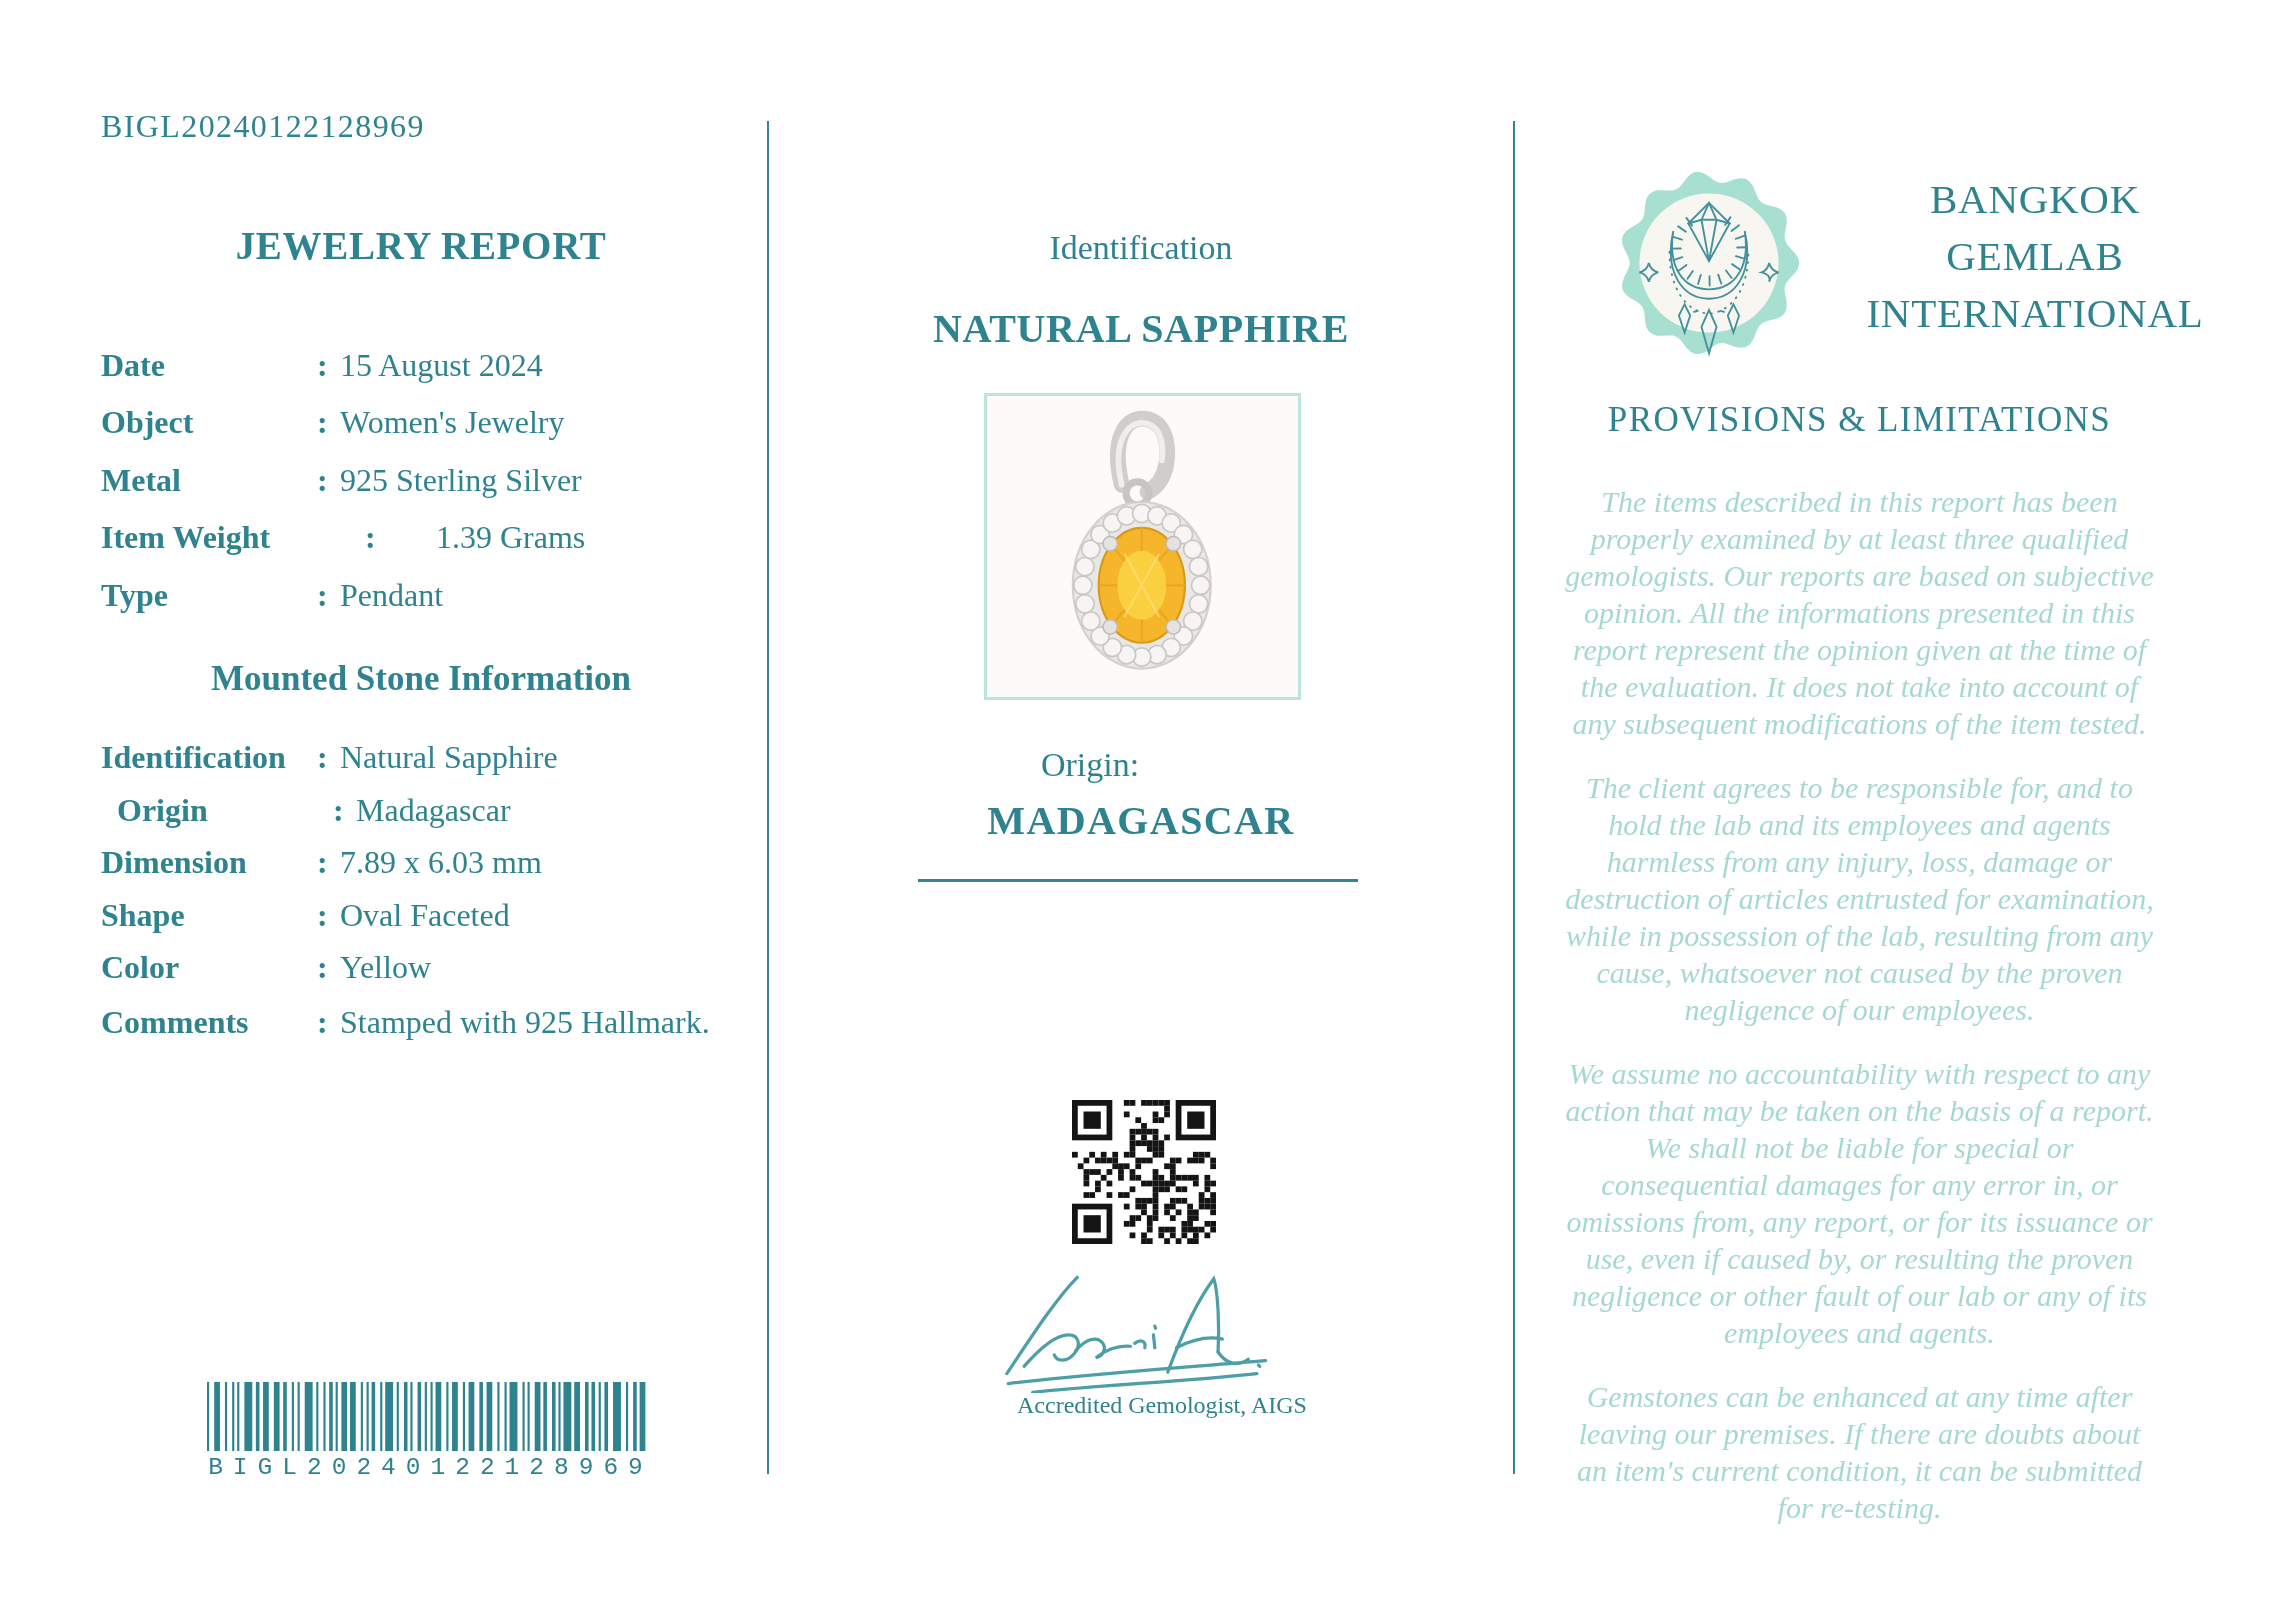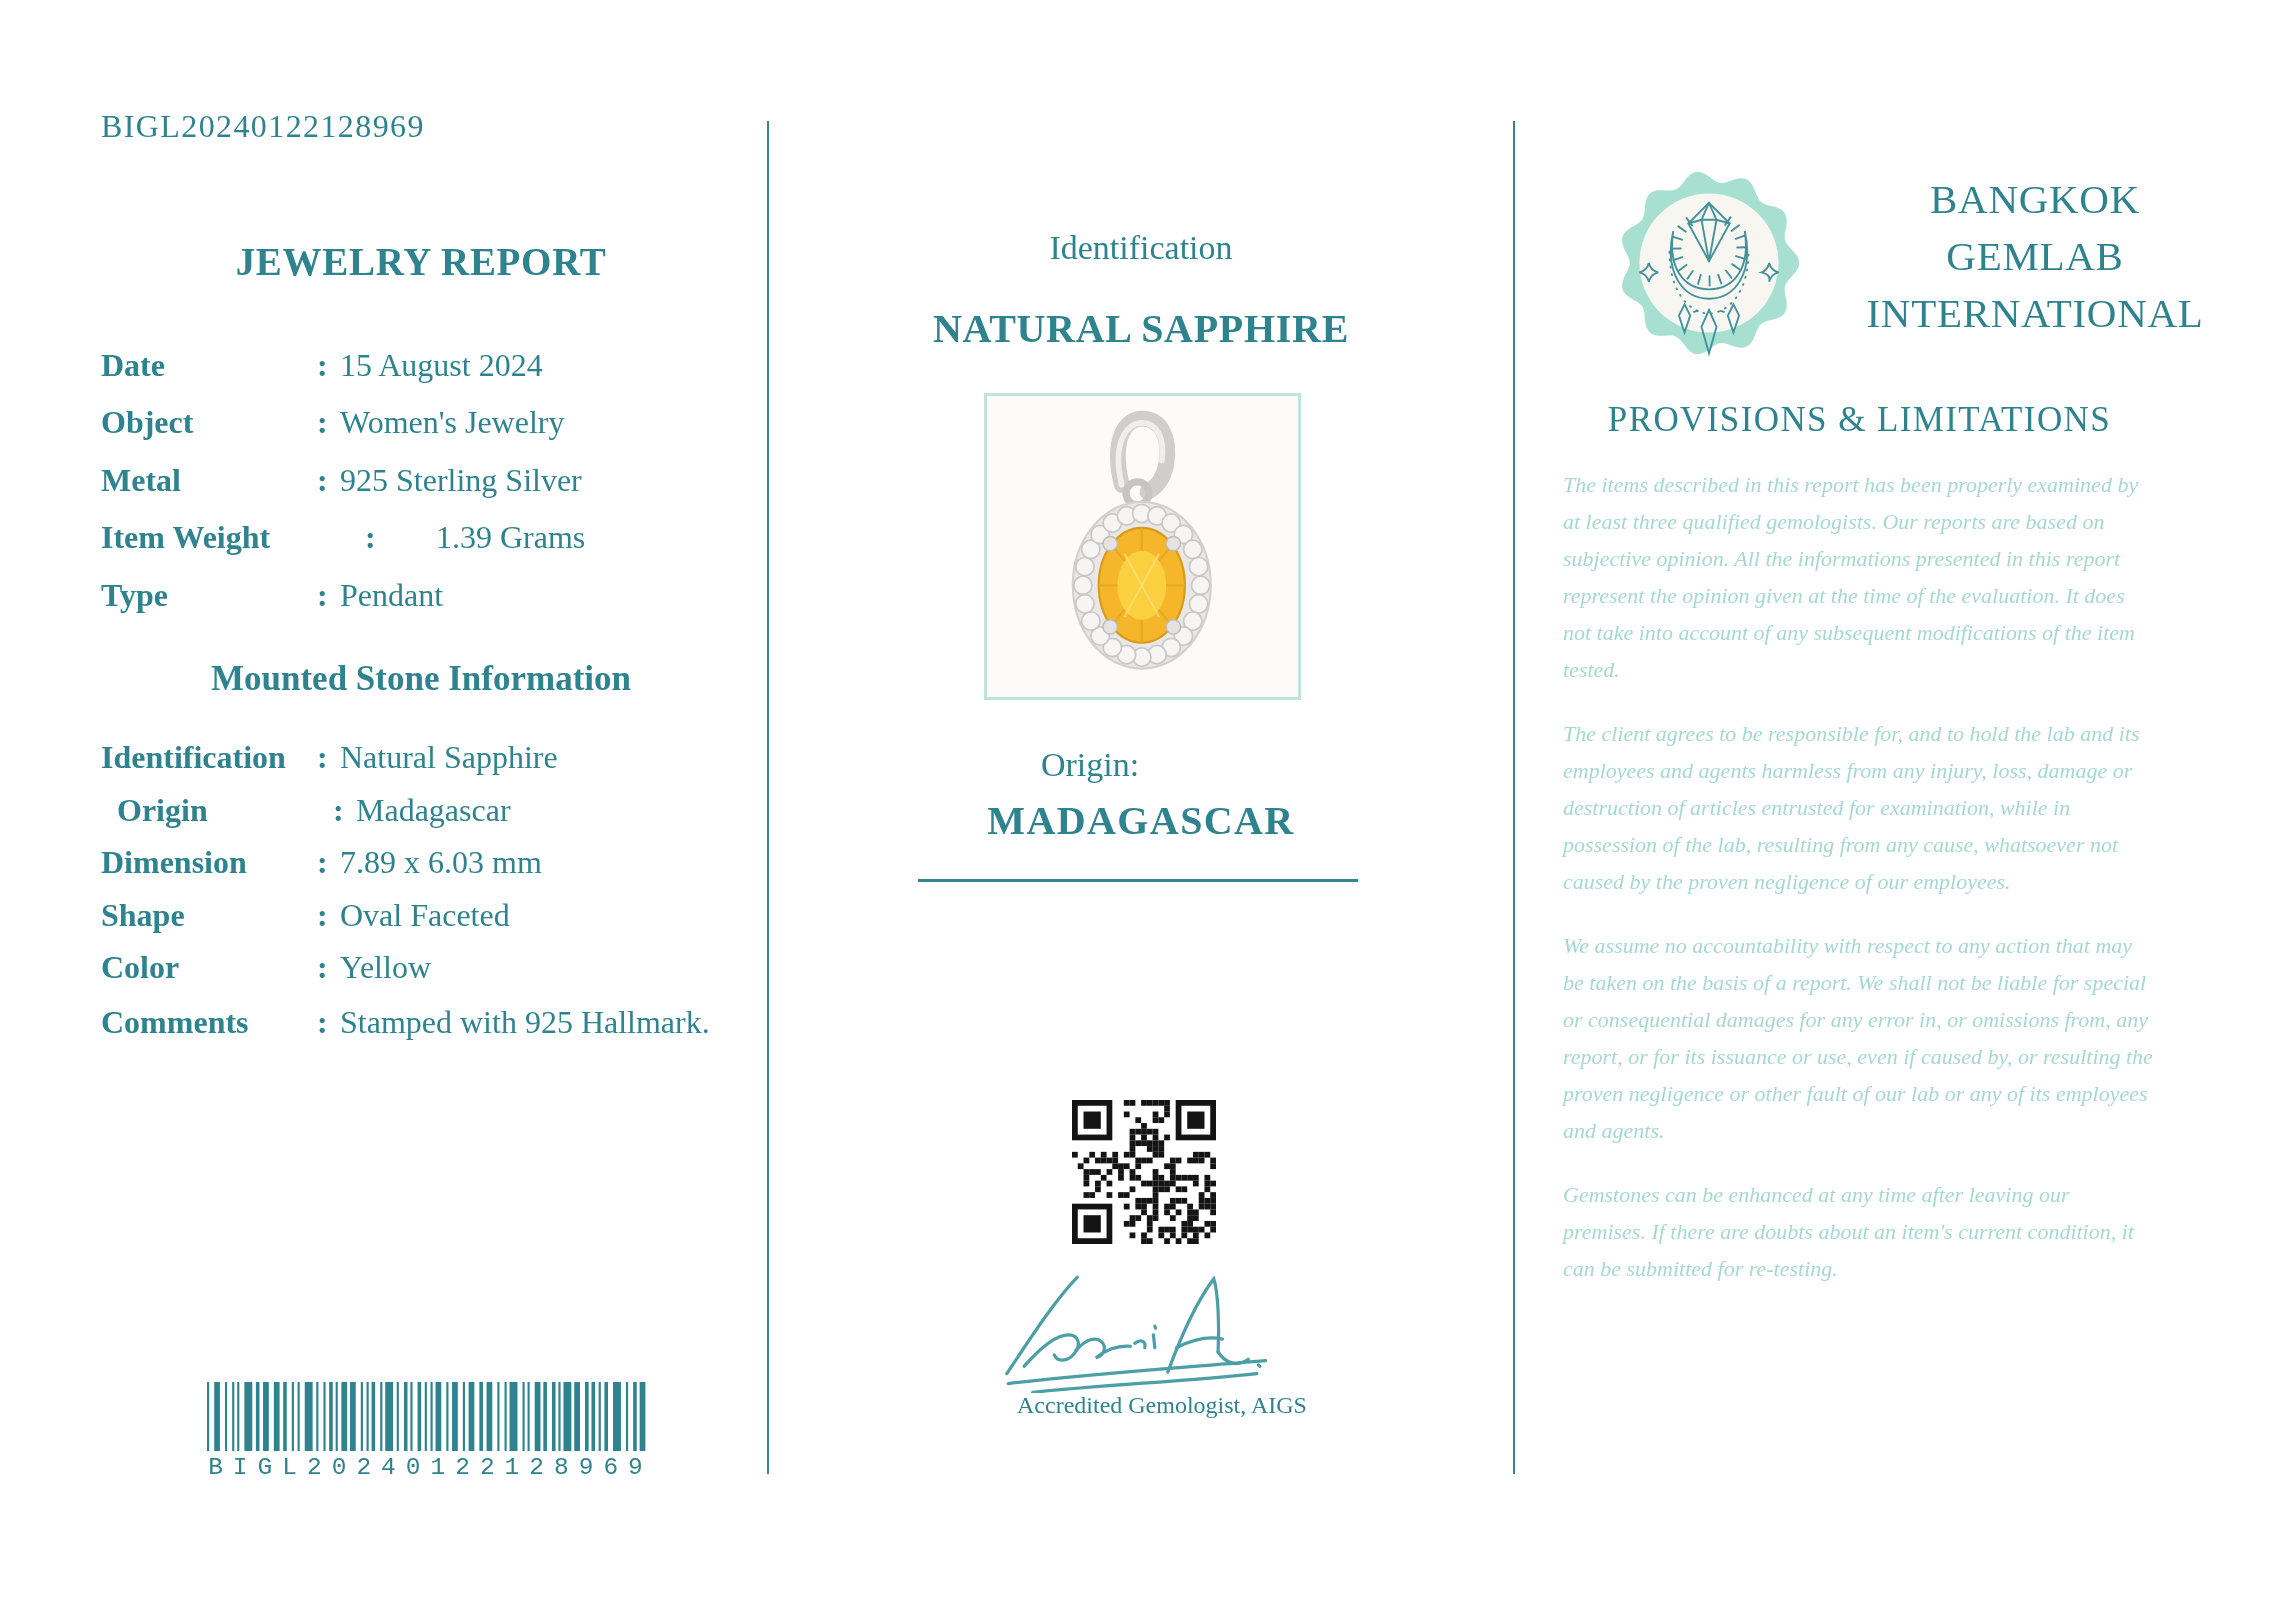--- a/index.html
+++ b/index.html
@@ -6,21 +6,21 @@
   .canvas{position:relative;width:2284px;height:1616px;background:#ffffff;overflow:hidden;
           font-family:"Liberation Serif", serif;color:#2E838F;}
   .abs{position:absolute;}
   .center{text-align:center;}
 
   
   .vdivider{position:absolute;top:121px;width:2.2px;height:1353px;background:#35858E;}
 
   
   .report-num{left:101px;top:108px;font-size:32px;letter-spacing:1.4px;}
-  .left-title{left:101px;top:223px;width:640px;font-size:39px;font-weight:bold;letter-spacing:0.7px;margin-top:16px;}
+  .left-title{left:101px;top:223px;width:640px;font-size:39px;font-weight:bold;letter-spacing:0.7px;}
   .field-row{left:101px;width:640px;height:43px;font-size:32px;display:flex;align-items:baseline;}
   .field-row .lbl{width:216px;font-weight:bold;flex:none;}
   .field-row .colon{width:23px;flex:none;font-weight:bold;}
   .field-row .val{flex:1;}
   .stone-title{left:101px;top:659px;width:640px;font-size:35px;font-weight:bold;}
 
   
   .barcode-wrap{left:207px;top:1382px;width:447px;}
   .barcode-text{margin-top:1.4px;font-family:"Liberation Mono", monospace;font-size:24.5px;
                 letter-spacing:10px;white-space:nowrap;text-align:center;color:#2E838F;}
@@ -35,22 +35,22 @@
   .mid-line{left:918px;top:879px;width:440px;height:2.9px;background:#35858E;}
   .qr-wrap{left:1072px;top:1100px;width:144px;height:144px;}
   .sig-wrap{left:991px;top:1260px;width:309px;height:133px;}
   .gemologist{left:768px;top:1392px;width:762px;font-size:24px;padding-left:13px;}
 
   
   .logo-wrap{left:1615px;top:161px;width:188px;height:204px;}
   .lab-name{left:1825px;top:171px;width:420px;font-size:41px;line-height:57px;letter-spacing:0.7px;}
   .prov-title{left:1543px;top:400px;width:633px;font-size:35px;letter-spacing:1.4px;}
   .prov-body{left:1543px;top:466px;width:633px;}
-  .prov-body p{width:593px;margin:0 auto 27px auto;font-style:italic;font-size:22px;
-               line-height:37px;color:#A6D8D2;}
+  .prov-body p{width:593px;margin:17px auto 27px auto;font-style:italic;font-size:30px;
+               line-height:37px;color:#A6D8D2;text-align:center;}
 </style>
 </head>
 <body>
 
 <div class="canvas">
 
   <div class="vdivider" style="left:767px;"></div>
   <div class="vdivider" style="left:1513px;"></div>
 
   <div class="abs report-num">BIGL20240122128969</div>

